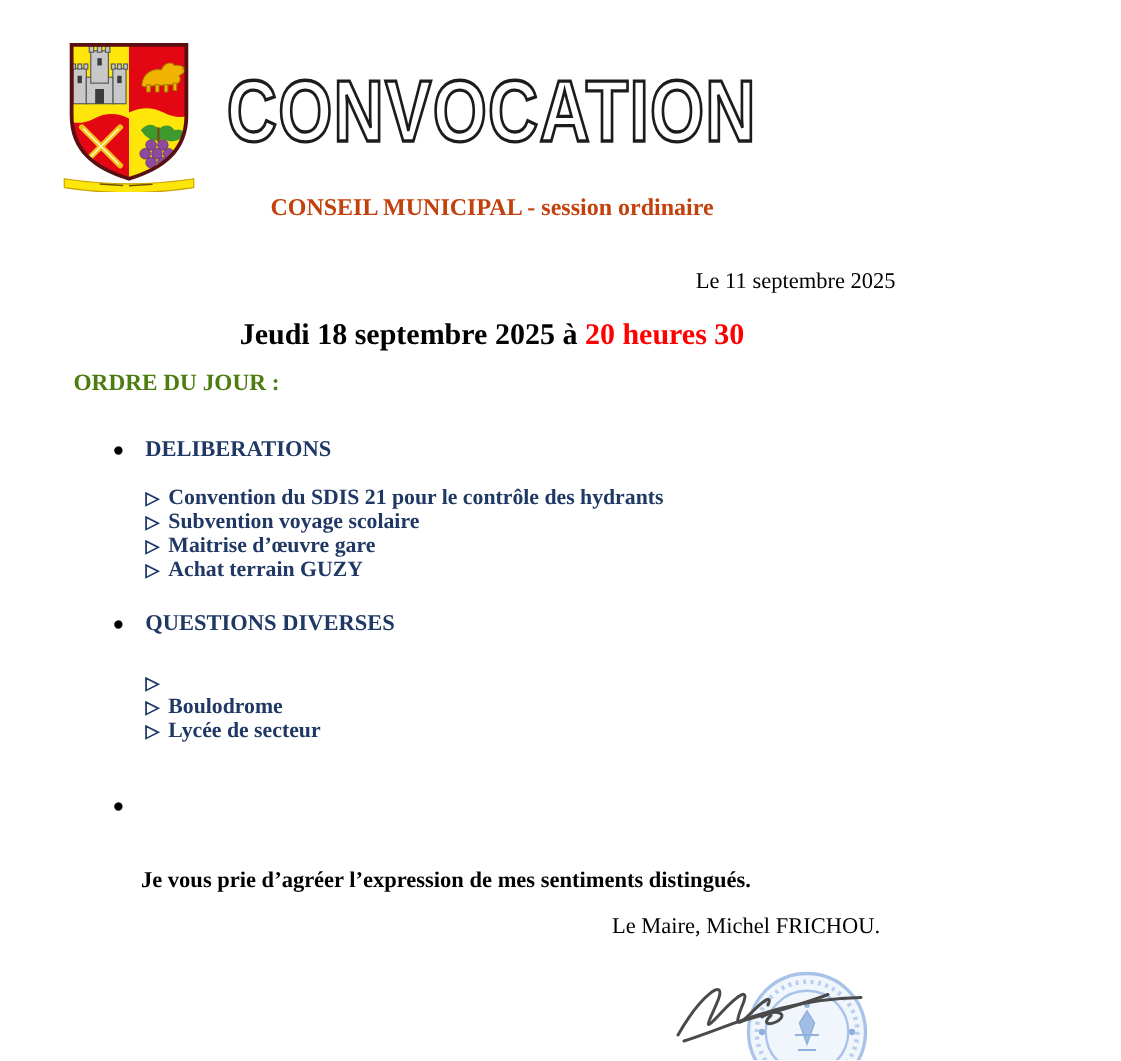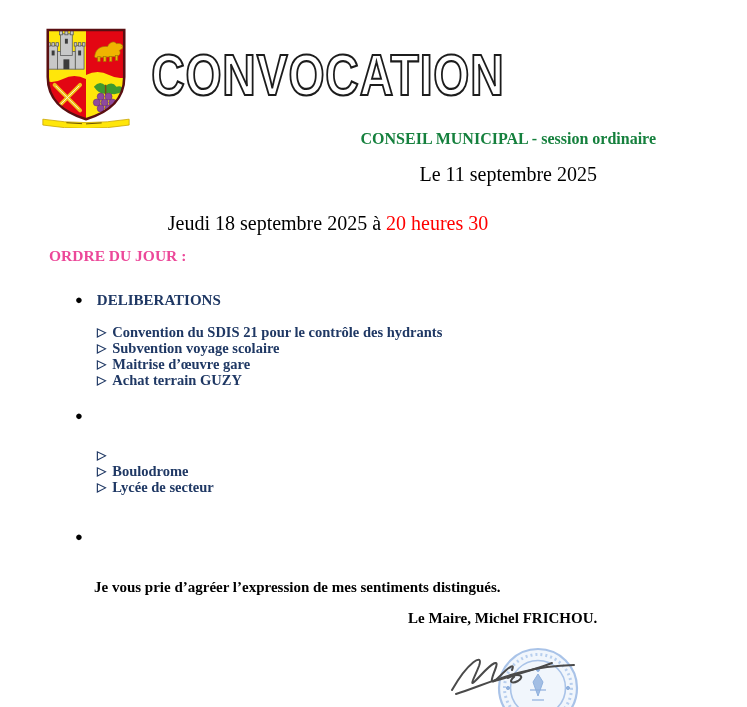--- a/index.html
+++ b/index.html
@@ -29,50 +29,50 @@
   .title .stretch {
     display:inline-block;
     transform:scaleX(0.8);
     transform-origin:center;
     color:#ffffff;
     -webkit-text-stroke:2.2px #1c1c1c;
     text-shadow:0 0 1px #1c1c1c;
   }
   .subtitle {
     margin-top:27px;
-    text-align:right;
+    text-align:center;
     font-size:16px; line-height:16px;
     font-weight:700;
-    color:#15803d;
+    color:#c2410c;
   }
   .date-line {
-    margin-top:19px;
+    margin-top:33px;
     text-align:right;
     padding-right:59px;
-    font-size:20px; line-height:16px;
+    font-size:15px; line-height:16px;
   }
   .intro {
     margin-top:17px;
     margin-left:49px; margin-right:55px;
     text-indent:45px;
     font-size:15px; line-height:16px;
   }
   .meeting {
-    margin-top:30px;
+    margin-top:16px;
     text-align:center;
     font-size:20px; line-height:22px;
-    font-weight:400;
+    font-weight:700;
   }
   .meeting .time { color:#ff0000; }
   .order-heading {
     margin-top:14px;
     margin-left:49px;
     font-size:15.5px; line-height:16px;
     font-weight:700;
-    color:#ec4899;
+    color:#4d7c0f;
   }
   .agenda-header {
     display:flex; align-items:center;
     margin-left:75px;
     font-size:15px; line-height:16px;
     font-weight:700;
     color:#1f3864;
   }
   .agenda-header .bullet {
     color:#000;
@@ -96,21 +96,21 @@
   .closing {
     margin-top:34px;
     margin-left:94px;
     font-size:15px; line-height:16px;
     font-weight:700;
   }
   .signoff {
     margin-top:15px;
     margin-left:408px;
     font-size:15px; line-height:16px;
-    font-weight:700;
+    font-weight:400;
   }
   .stamp { position:absolute; left:496px; top:646px; width:84px; height:61px; }
   .signature { position:absolute; left:448px; top:648px; width:132px; height:50px; }
 </style>
 </head>
 <body>
 
 <div class="page">
 
   <svg class="crest" viewBox="0 0 92 104" aria-hidden="true">
@@ -219,20 +219,21 @@
         <span>Maitrise d’œuvre gare</span>
       </li>
     <li>
         <span class="tri">▷</span>
         <span>Achat terrain GUZY</span>
       </li>
   </ul>
 
   <div class="agenda-header h2">
     <span class="bullet">●</span>
+    <span>QUESTIONS DIVERSES</span>
   </div>
   <ul class="sublist sl2">
     <li>
         <span class="tri">▷</span>
       </li>
     <li>
         <span class="tri">▷</span>
         <span>Boulodrome</span>
       </li>
     <li>

